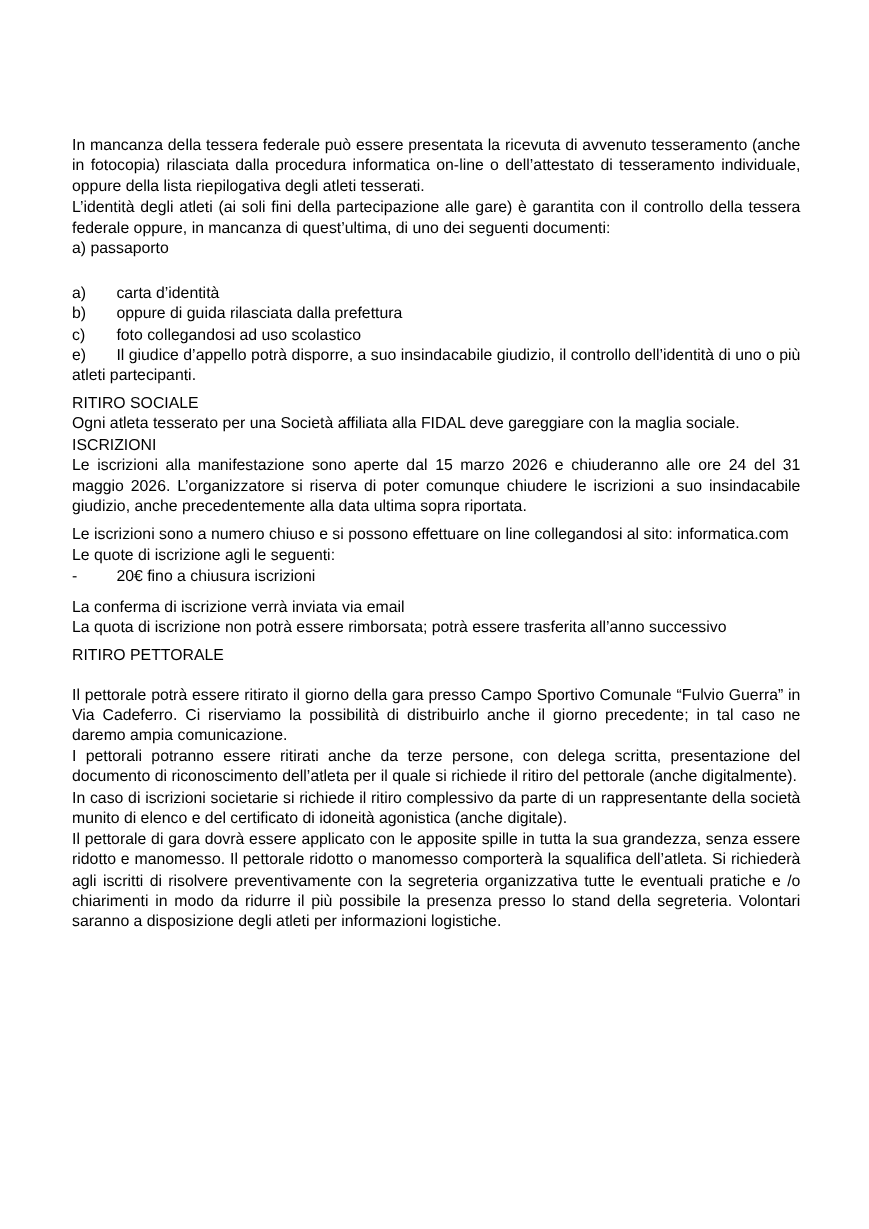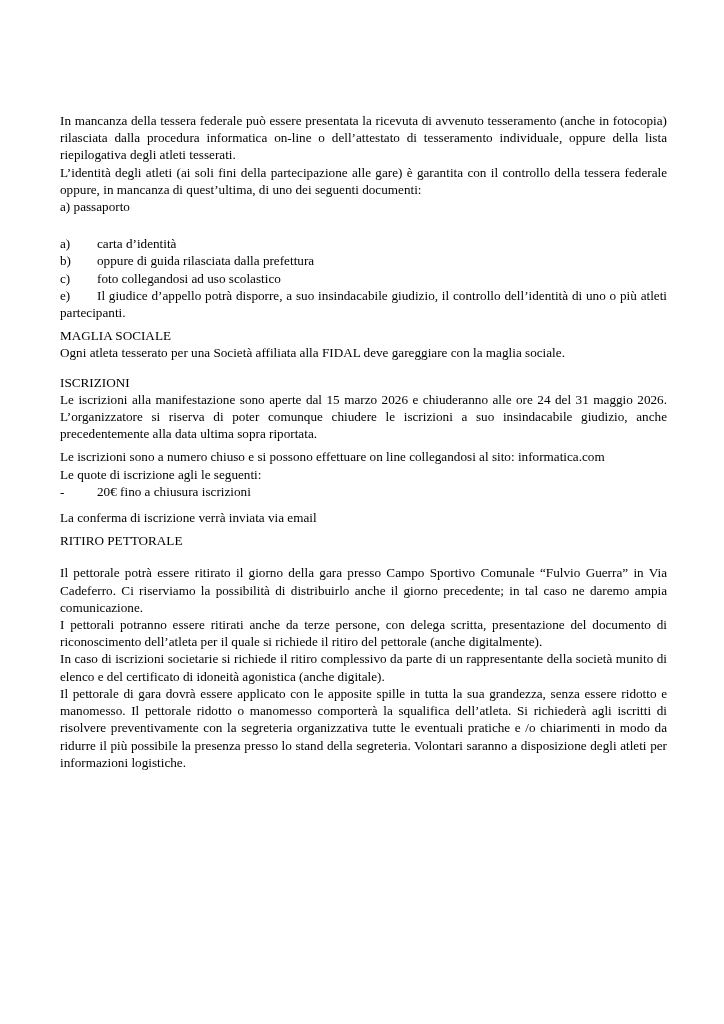--- a/index.html
+++ b/index.html
@@ -11,30 +11,29 @@
   .page {
     position: relative;
     width: 724px; height: 1024px;
     box-sizing: border-box;
     padding: 112px 57px 0 60px;
     background: #ffffff;
     color: #000000;
     font-size: 13.2px;
     line-height: 17.2px;
     overflow: hidden;
-    font-family: Liberation Serif, serif;
   }
   .para { margin: 0; }
   .justify { text-align: justify; }
   .nowrap { white-space: nowrap; }
   .tab { display: inline-block; width: 37px; }
   .gap-6  { margin-top: 6px; }
   .gap-8  { margin-top: 20px; }
   .gap-9  { margin-top: 9px; }
-  .gap-16 { margin-top: 12px; }
+  .gap-16 { margin-top: 0; }
   .blank-line { height: 15px; }
 </style>
 </head>
 <body>
 
 <div class="page">
 
   <section>
     <p class="para justify">In mancanza della tessera federale può essere presentata la ricevuta di avvenuto tesseramento (anche in fotocopia) rilasciata dalla procedura informatica on-line o dell’attestato di tesseramento individuale, oppure della lista riepilogativa degli atleti tesserati.</p>
     <p class="para justify">L’identità degli atleti (ai soli fini della partecipazione alle gare) è garantita con il controllo della tessera federale oppure, in mancanza di quest’ultima, di uno dei seguenti documenti:</p>
@@ -42,37 +41,38 @@
   </section>
 
   <section class="gap-8">
     <p class="para"><span class="tab">a)</span><span>carta d’identità</span></p>
     <p class="para"><span class="tab">b)</span><span>oppure di guida rilasciata dalla prefettura</span></p>
     <p class="para"><span class="tab">c)</span><span>foto collegandosi ad uso scolastico</span></p>
     <p class="para justify"><span class="tab">e)</span><span>Il giudice d’appello potrà disporre, a suo insindacabile giudizio, il controllo dell’identità di uno o più atleti partecipanti.</span></p>
   </section>
 
   <section class="gap-6">
-    <p class="para">MAGLIA SOCIALE</p>
+    <p class="para">RITIRO SOCIALE</p>
     <p class="para nowrap">Ogni atleta tesserato per una Società affiliata alla FIDAL deve gareggiare con la maglia sociale.</p>
   </section>
 
   <section class="gap-16">
     <p class="para">ISCRIZIONI</p>
     <p class="para justify">Le iscrizioni alla manifestazione sono aperte dal 15 marzo 2026 e chiuderanno alle ore 24 del 31 maggio 2026. L’organizzatore si riserva di poter comunque chiudere le iscrizioni a suo insindacabile giudizio, anche precedentemente alla data ultima sopra riportata.</p>
   </section>
 
   <section class="gap-6">
     <p class="para nowrap">Le iscrizioni sono a numero chiuso e si possono effettuare on line collegandosi al sito: informatica.com</p>
     <p class="para">Le quote di iscrizione agli le seguenti:</p>
     <p class="para"><span class="tab">-</span><span>20€ fino a chiusura iscrizioni</span></p>
   </section>
 
   <section class="gap-9">
     <p class="para">La conferma di iscrizione verrà inviata via email</p>
+    <p class="para nowrap">La quota di iscrizione non potrà essere rimborsata; potrà essere trasferita all’anno successivo</p>
   </section>
 
   <section class="gap-6">
     <p class="para">RITIRO PETTORALE</p>
     <div class="blank-line"></div>
     <p class="para justify">Il pettorale potrà essere ritirato il giorno della gara presso Campo Sportivo Comunale “Fulvio Guerra” in Via Cadeferro. Ci riserviamo la possibilità di distribuirlo anche il giorno precedente; in tal caso ne daremo ampia comunicazione.</p>
     <p class="para justify">I pettorali potranno essere ritirati anche da terze persone, con delega scritta, presentazione del documento di riconoscimento dell’atleta per il quale si richiede il ritiro del pettorale (anche digitalmente).</p>
     <p class="para justify">In caso di iscrizioni societarie si richiede il ritiro complessivo da parte di un rappresentante della società munito di elenco e del certificato di idoneità agonistica (anche digitale).</p>
     <p class="para justify">Il pettorale di gara dovrà essere applicato con le apposite spille in tutta la sua grandezza, senza essere ridotto e manomesso. Il pettorale ridotto o manomesso comporterà la squalifica dell’atleta. Si richiederà agli iscritti di risolvere preventivamente con la segreteria organizzativa tutte le eventuali pratiche e /o chiarimenti in modo da ridurre il più possibile la presenza presso lo stand della segreteria. Volontari saranno a disposizione degli atleti per informazioni logistiche.</p>
   </section>

